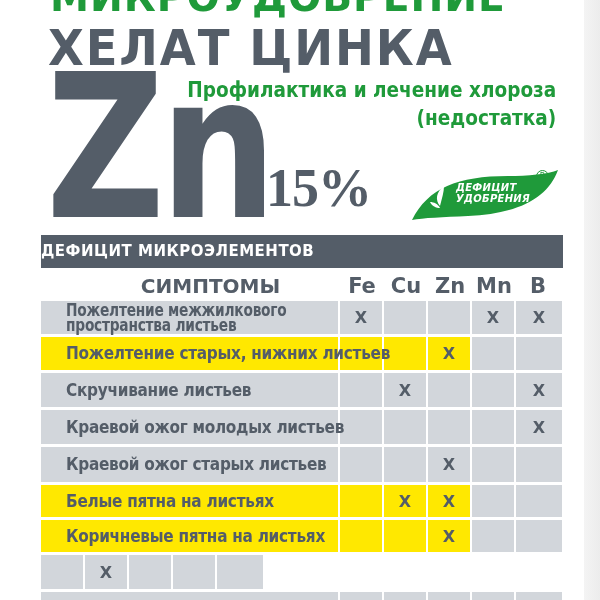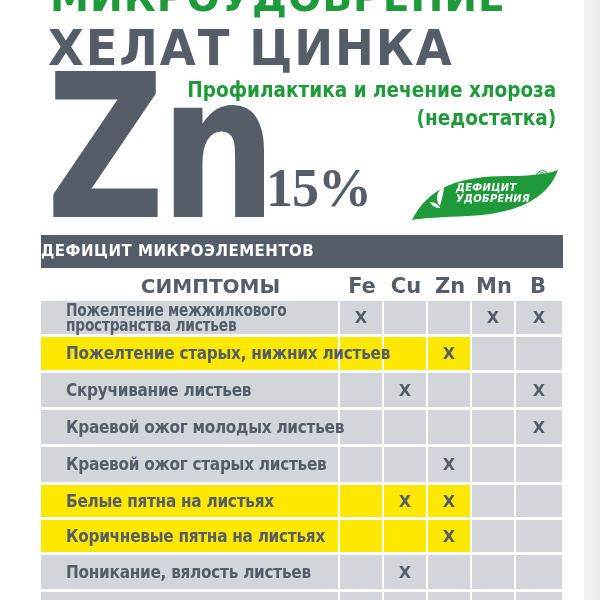--- a/index.html
+++ b/index.html
@@ -140,23 +140,20 @@
         <span>Коричневые пятна на листьях</span>
       </div>
     <div class="ce y"></div>
     <div class="ce y"></div>
     <div class="ce y">X</div>
     <div class="ce"></div>
     <div class="ce"></div>
   </div>
 
   <div class="row" style="height:34px">
-    <div class="c0">
-        <span>Поникание, вялость листьев</span>
-      </div>
     <div class="ce"></div>
     <div class="ce">X</div>
     <div class="ce"></div>
     <div class="ce"></div>
     <div class="ce"></div>
   </div>
 
   <div class="row" style="height:34px">
     <div class="c0">
         <span></span>

